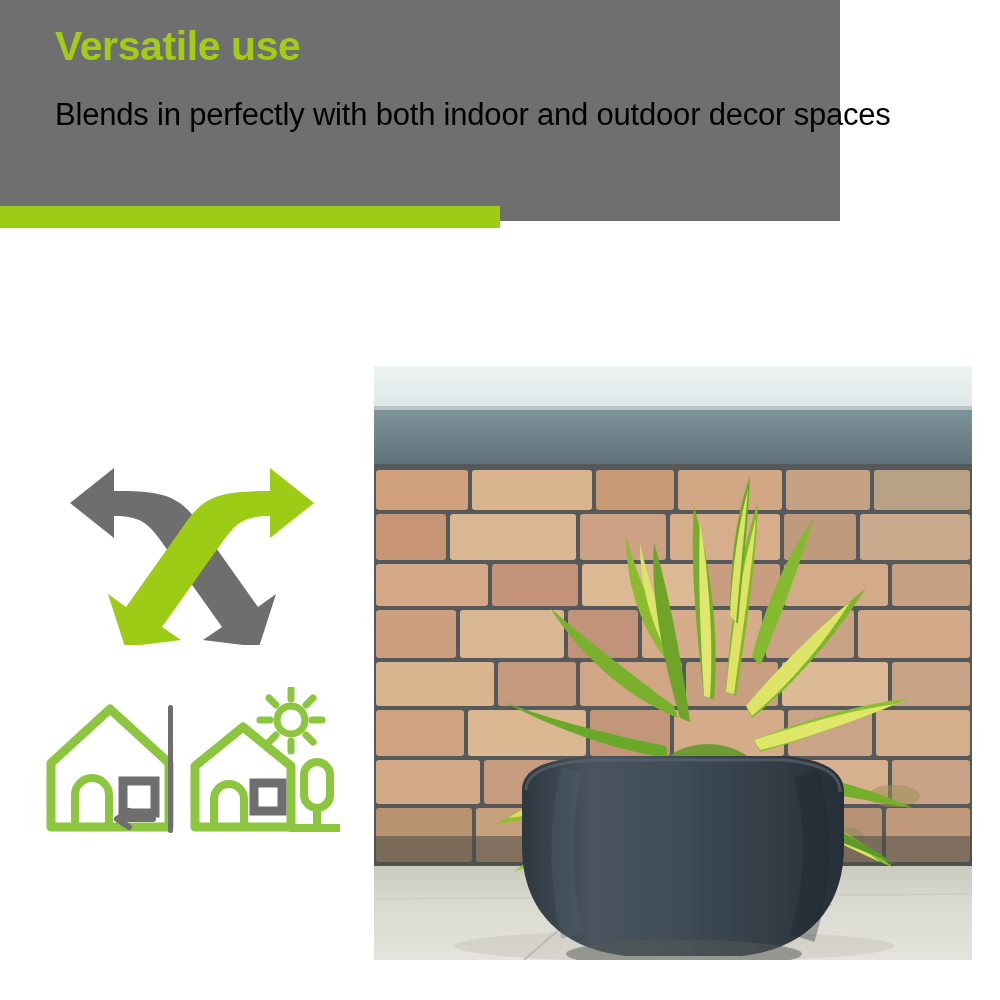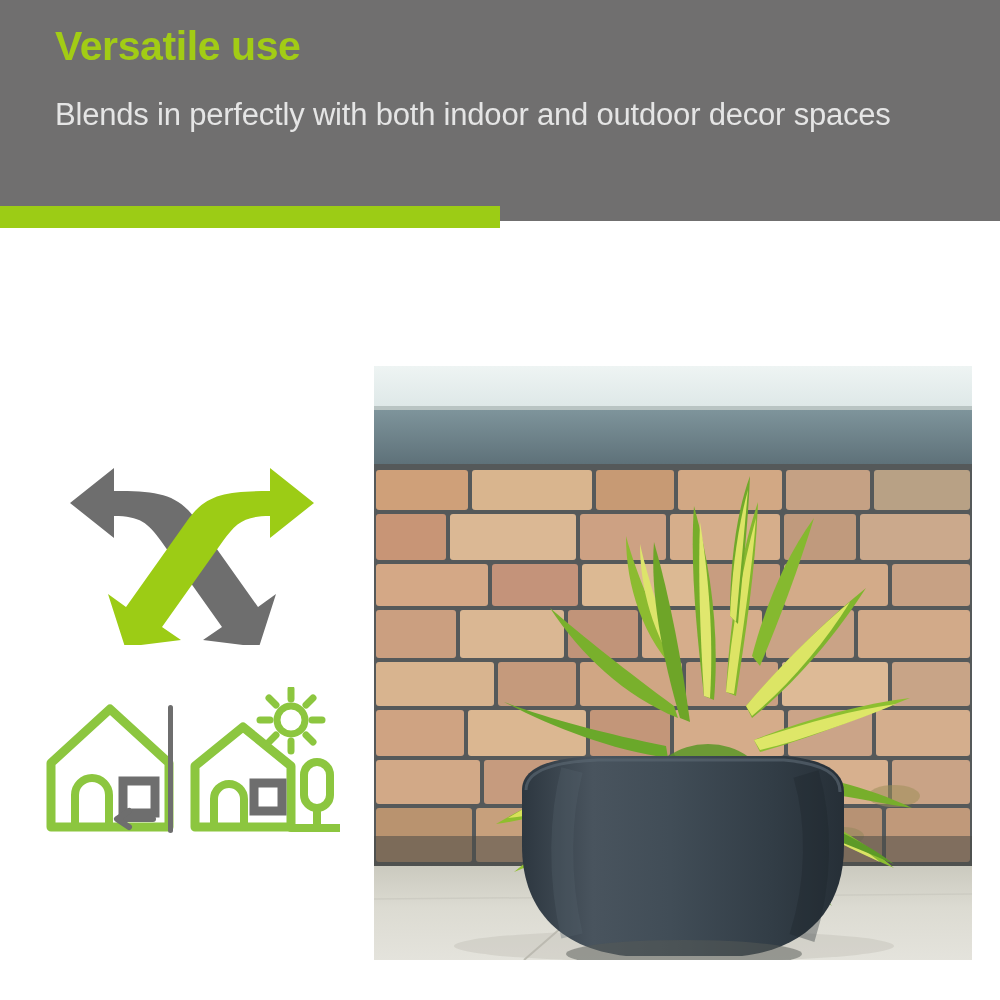--- a/index.html
+++ b/index.html
@@ -15,21 +15,21 @@
     overflow: hidden;
     font-family: "Liberation Sans", sans-serif;
     -webkit-font-smoothing: antialiased;
   }
 
   
   #header-banner {
     position: absolute;
     left: 0;
     top: 0;
-    width: 1000px;
+    width: 840px;
     height: 221px;
     background: #706f6f;
   }
   #header-title {
     position: absolute;
     left: 55px;
     top: 24px;
     font-size: 41px;
     font-weight: bold;
     color: #a2cc15;
@@ -37,21 +37,21 @@
     line-height: 1.1;
     white-space: nowrap;
   }
   #header-subtitle {
     position: absolute;
     left: 55px;
     top: 93px;
     width: 915px;
     font-size: 31px;
     font-weight: normal;
-    color: #e5e5e5;
+    color: #000000;
     line-height: 1.42;
     letter-spacing: -0.2px;
   }
   #header-accent-bar {
     position: absolute;
     left: 0;
     top: 206px;
     width: 500px;
     height: 22px;
     background: #9ccc15;

